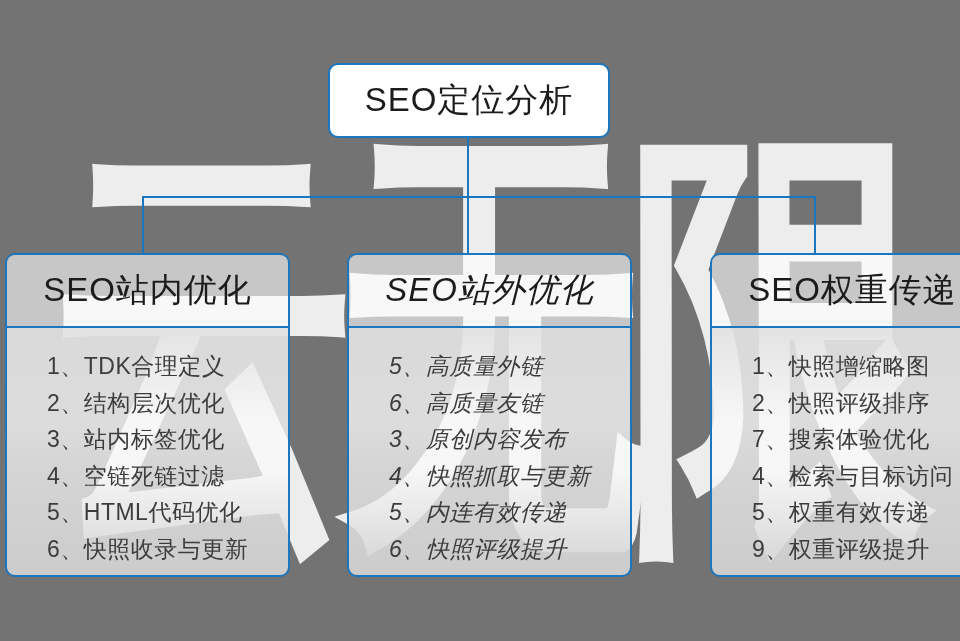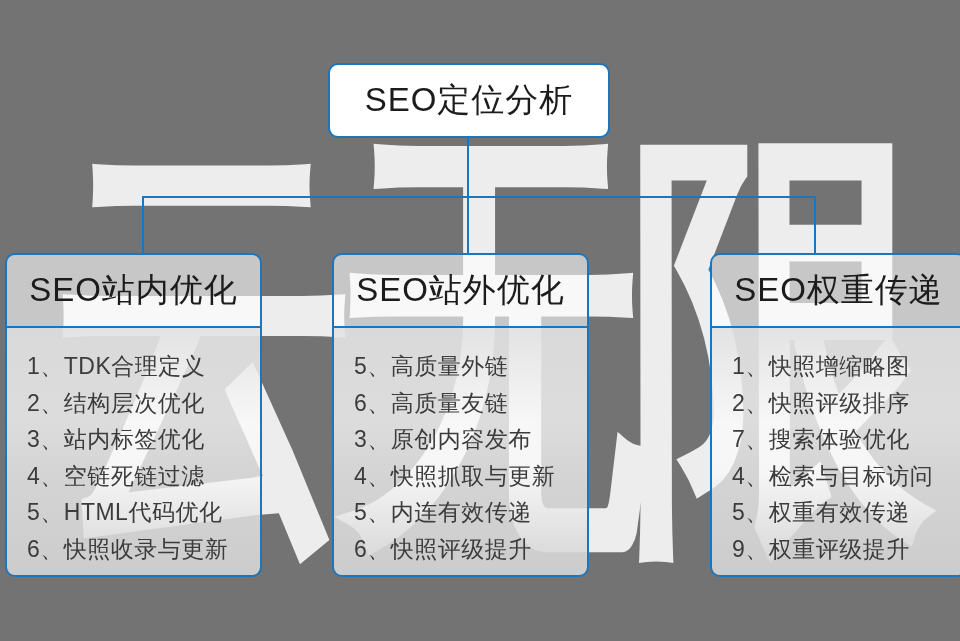--- a/index.html
+++ b/index.html
@@ -27,42 +27,42 @@
   
   .root-node{
     position:absolute;left:328px;top:63px;width:282px;height:75px;
     box-sizing:border-box;border:2px solid #1b76c0;border-radius:10px;
     background:#ffffff;z-index:2;
     display:flex;align-items:center;justify-content:center;
     font-size:33px;color:#1c1c1c;letter-spacing:1px;
   }
   
   .column{
-    position:absolute;top:253px;width:257px;height:324px;
+    position:absolute;top:253px;width:285px;height:324px;
     box-sizing:border-box;border:2px solid #1b76c0;border-radius:10px;
     overflow:hidden;z-index:2;display:flex;flex-direction:column;
   }
   .column.c0{left:5px;}
-  .column.c1{left:332px;}
+  .column.c1{left:347px;font-style:italic;}
   .column.c2{left:710px;}
   .col-header{
     height:71px;flex:0 0 71px;
     border-bottom:2px solid #1b76c0;
     background:rgba(255,255,255,0.6);
     display:flex;align-items:center;justify-content:center;
     font-size:33px;color:#1c1c1c;letter-spacing:1px;
   }
   .col-list{
     flex:1;
     background:linear-gradient(180deg,
       rgba(226,226,226,0.92) 0%,
       rgba(250,250,250,0.78) 38%,
       rgba(250,250,250,0.72) 58%,
       rgba(210,210,210,0.94) 100%);
-    padding:20px 8px 0 20px;
+    padding:20px 8px 0 40px;
   }
   .list-item{
     font-size:23px;line-height:36.5px;color:#3c3c3c;
     white-space:nowrap;letter-spacing:0.5px;
   }
 </style>
 </head>
 <body>
 
 <div class="canvas">

